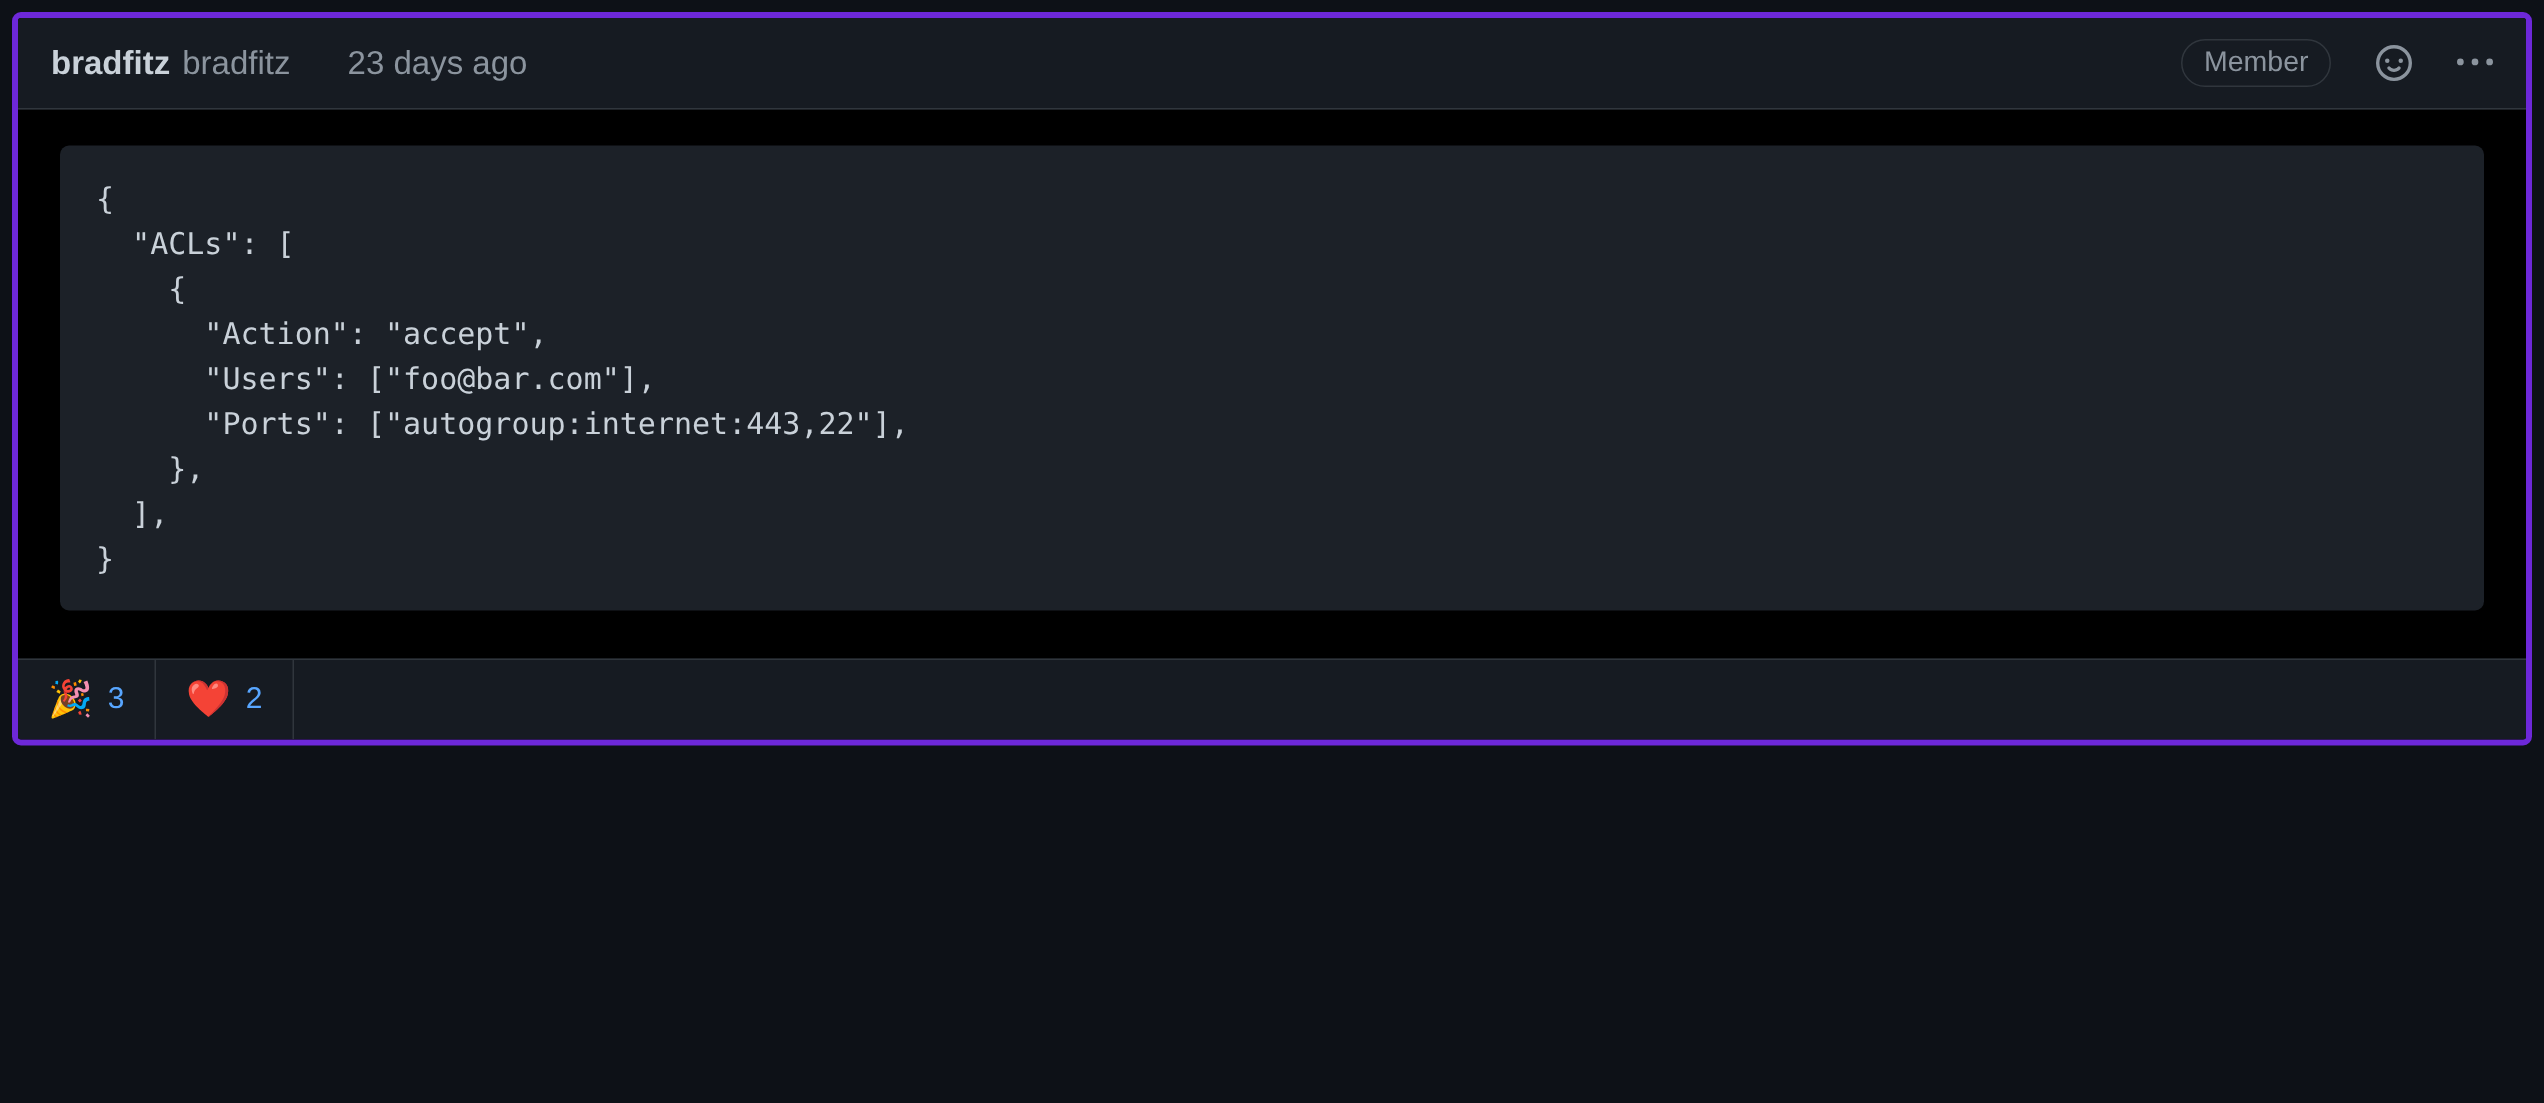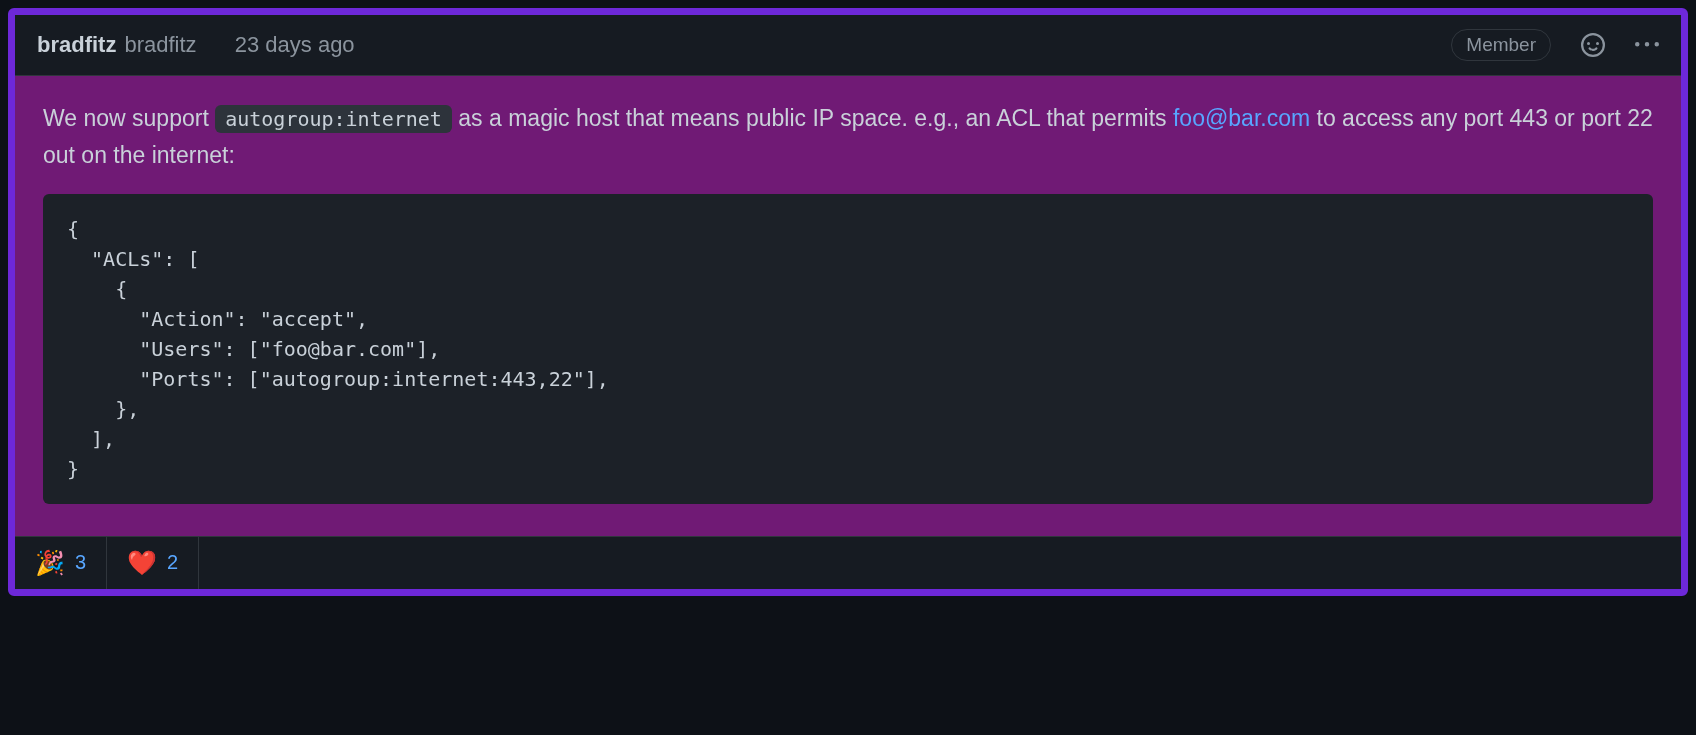--- a/index.html
+++ b/index.html
@@ -7,24 +7,24 @@
       padding: 0;
       box-sizing: border-box;
     }
     body {
       background: #0d1117;
       font-family: -apple-system, BlinkMacSystemFont, "Segoe UI", Helvetica, Arial, sans-serif;
       color: #c9d1d9;
       padding: 8px;
     }
     .comment-container {
-      border: 7px solid #6d28d9;
+      border: 4px solid #6d28d9;
       border-radius: 6px;
       overflow: hidden;
-      background: #701a75;
+      background: #000000;
     }
     .comment-header {
       display: flex;
       align-items: center;
       justify-content: space-between;
       padding: 14px 22px;
       background: #161b22;
       border-bottom: 1px solid #30363d;
     }
     .header-left {
@@ -136,23 +136,20 @@
       </span>
       <span class="icon-btn">
         <svg width="24" height="24" viewBox="0 0 16 16" fill="currentColor">
           <path d="M8 9a1.5 1.5 0 1 0 0-3 1.5 1.5 0 0 0 0 3ZM1.5 9a1.5 1.5 0 1 0 0-3 1.5 1.5 0 0 0 0 3Zm13 0a1.5 1.5 0 1 0 0-3 1.5 1.5 0 0 0 0 3Z"></path>
         </svg>
       </span>
     </div>
   </div>
 
   <div class="comment-body">
-    <p class="body-text">
-      <span>We now support </span><code class="inline-code">autogroup:internet</code><span> as a magic host that means public IP space. e.g., an ACL that permits </span><a class="link">foo@bar.com</a><span> to access any port 443 or port 22 out on the internet:</span>
-    </p>
     <pre class="code-block">{
   "ACLs": [
     {
       "Action": "accept",
       "Users": ["foo@bar.com"],
       "Ports": ["autogroup:internet:443,22"],
     },
   ],
 }</pre>
   </div>

